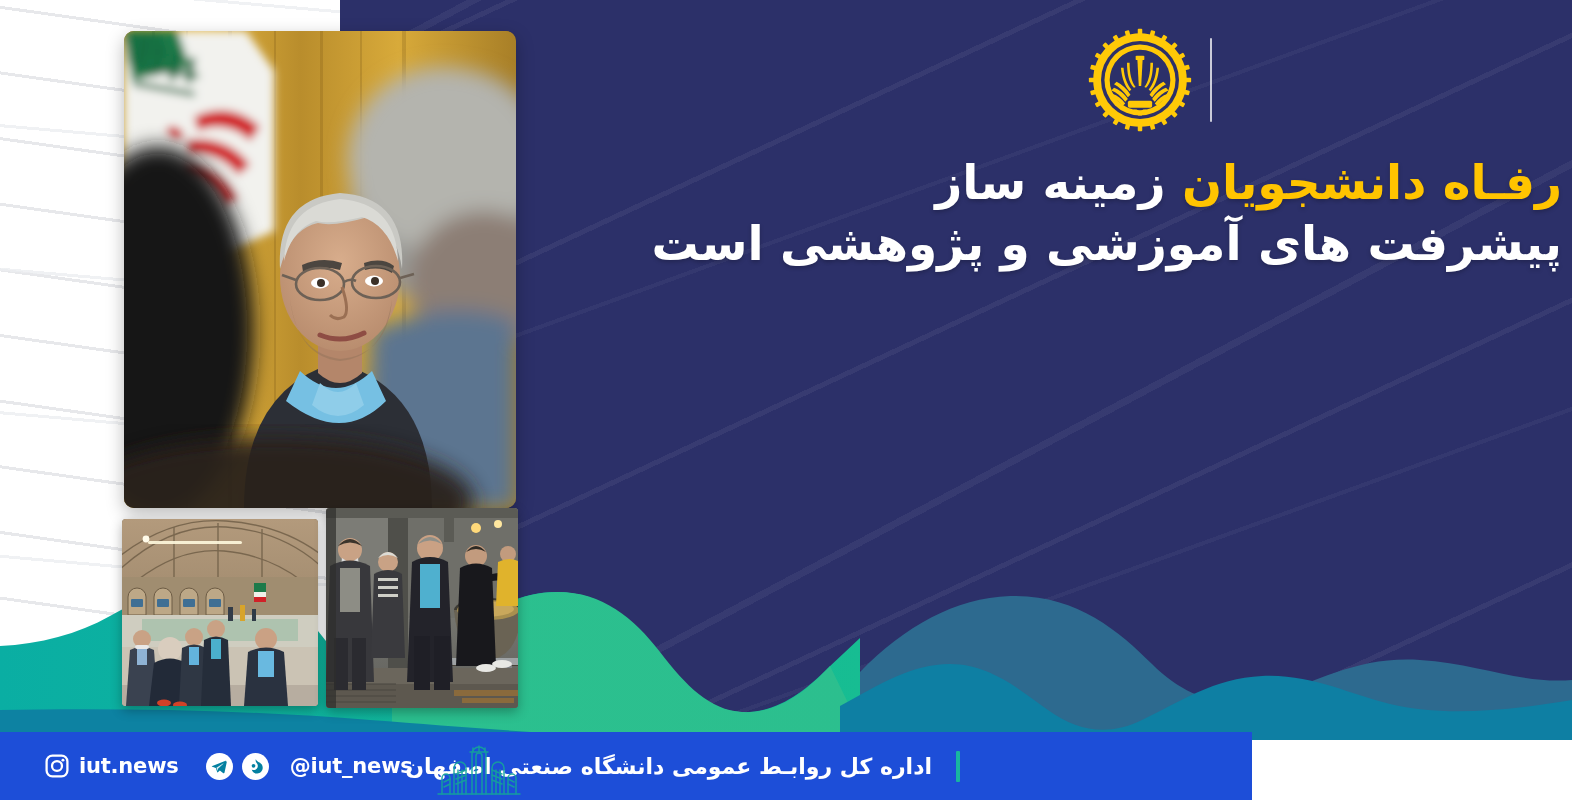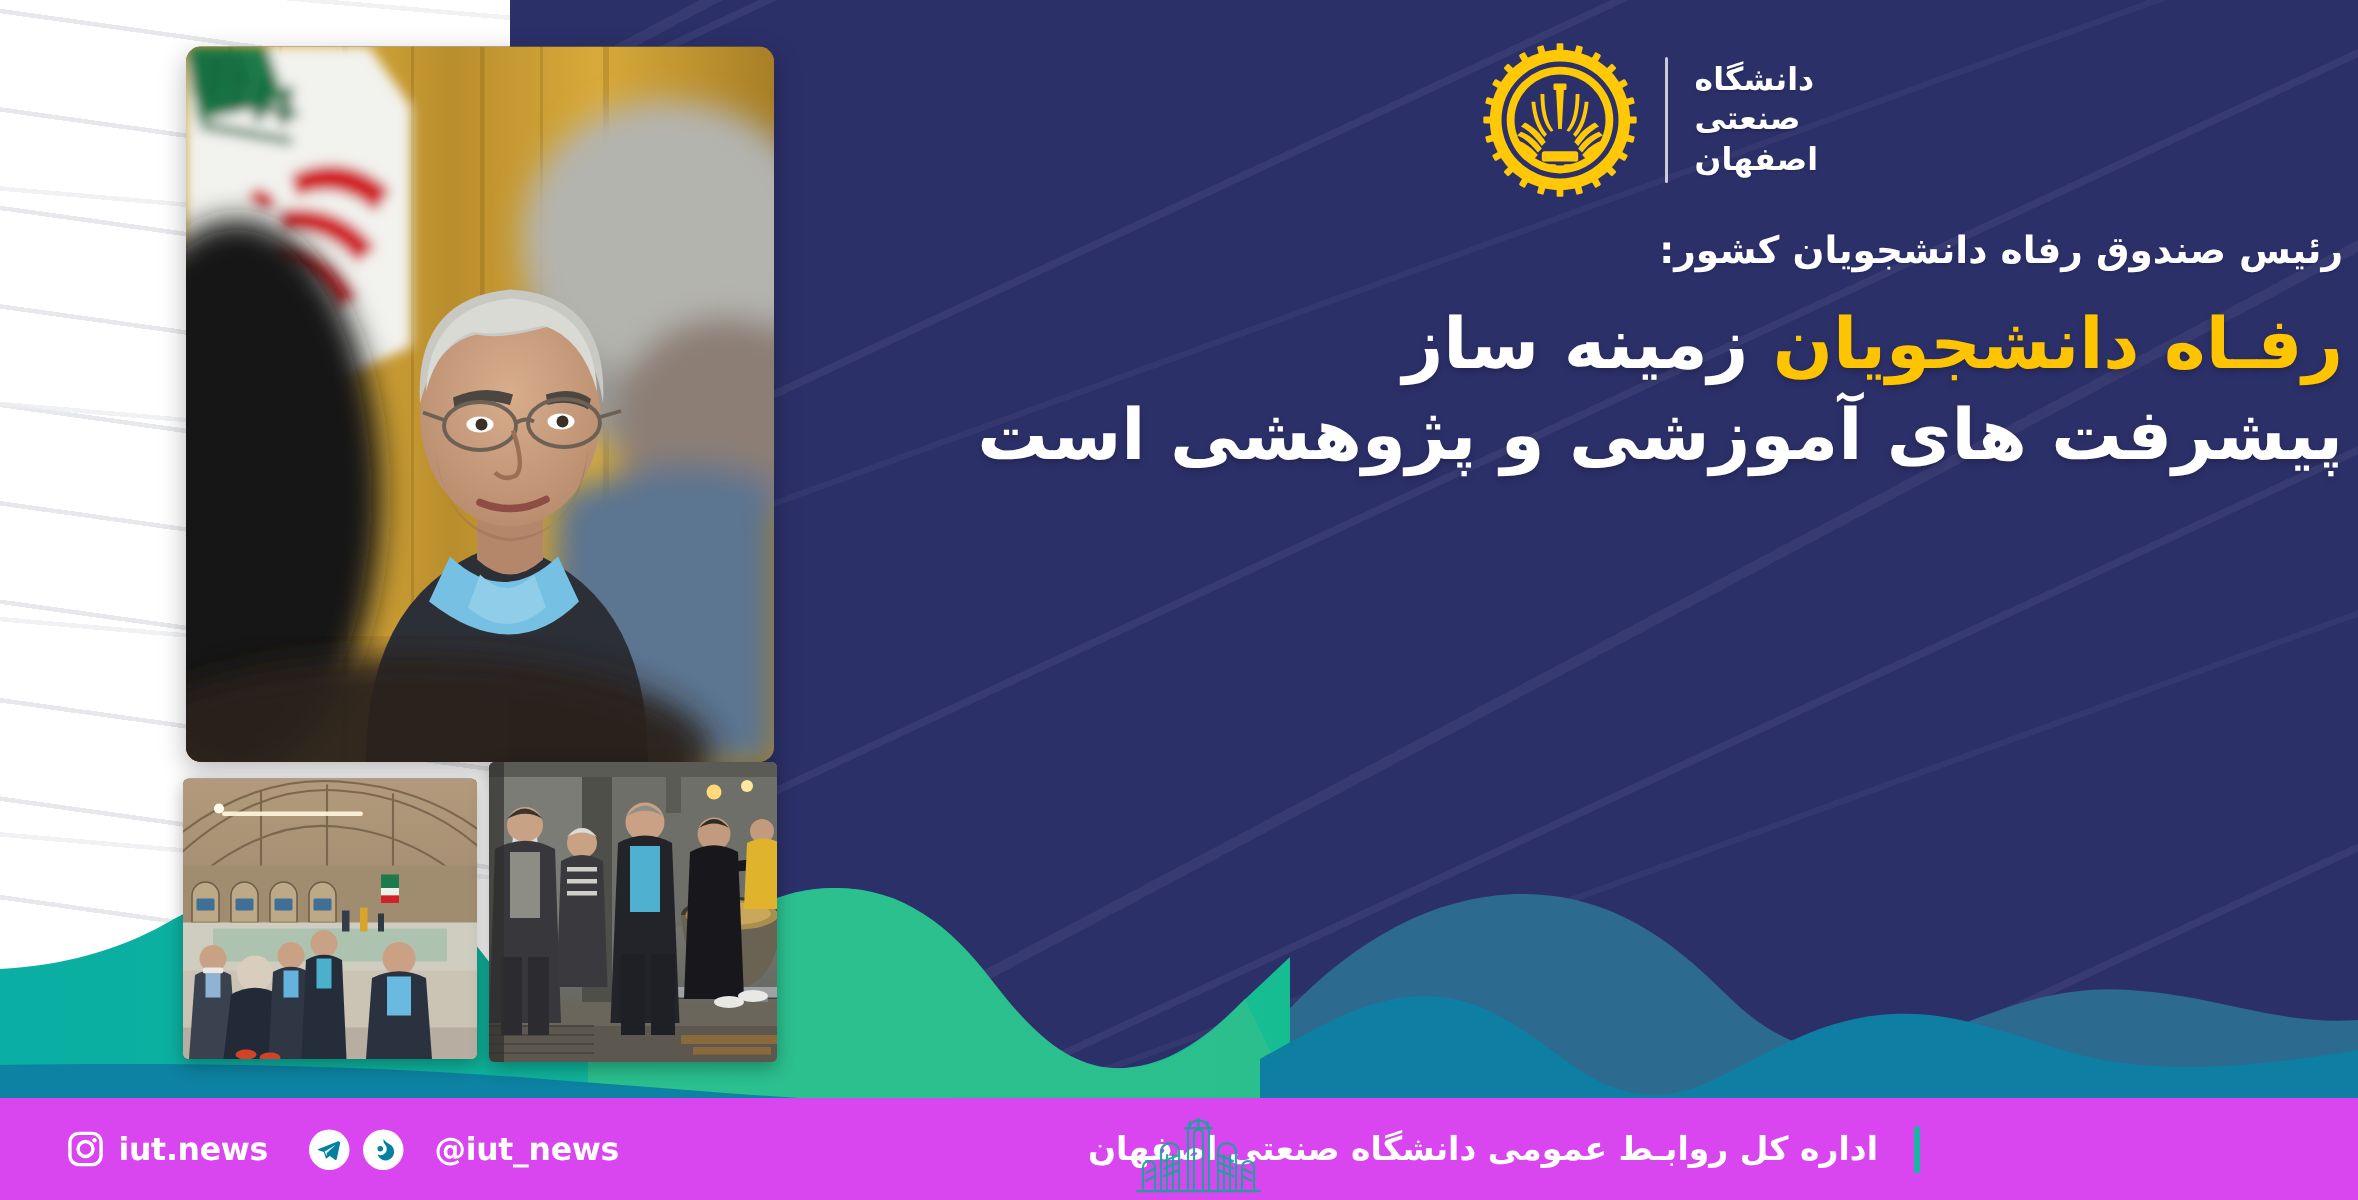--- a/index.html
+++ b/index.html
@@ -186,22 +186,22 @@
     background:#5a5550;
   }
   .photo-main svg,.photo-thumb-1 svg,.photo-thumb-2 svg{
     display:block;width:100%;height:100%;
   }
 
   
   .footer{
     position:absolute;
     left:0; bottom:0;
-    width:1572px; height:68px;
-    background:#d946ef;
+    width:1252px; height:68px;
+    background:#1d4ed8;
     display:flex; align-items:center;
     direction:rtl;
     overflow:hidden;
   }
   .footer-monument{
     position:absolute;
     left:auto; right:730px; top:6px;
     width:86px; height:58px;
     opacity:.9;
   }
@@ -295,25 +295,20 @@
                  C1078,172 1110,176 1142,160 C1180,142 1214,118 1262,116
                  C1312,114 1348,134 1390,144 C1440,156 1500,152 1572,140
                  L1572,180 Z" fill="#0e7fa3"></path>
 
         <path d="M0,180 L0,150 C120,148 250,150 370,160 C450,166 520,172 600,176 L600,180 Z" fill="#0d82a2"></path>
       </g>
     </svg>
   </div>
 
   <div class="logo-lockup">
-    <div class="logo-words">
-      <span>دانشگاه</span>
-      <span>صنعتی</span>
-      <span>اصفهان</span>
-    </div>
     <div class="logo-divider"></div>
     <svg class="logo-mark" viewBox="0 0 120 120" xmlns="http://www.w3.org/2000/svg">
       <g fill="#ffc907">
 
         <g>
           <circle cx="60" cy="60" r="54" fill="#ffc907"></circle>
         </g>
         <g fill="#2c3069">
           <circle cx="60" cy="60" r="45"></circle>
         </g>
@@ -377,21 +372,20 @@
       </g>
 
       <g fill="none" stroke="#ffc907" stroke-width="1.2" opacity=".95">
         <path d="M60,23 A37,37 0 0 1 88,38"></path>
         <path d="M60,23 A37,37 0 0 0 32,38"></path>
       </g>
     </svg>
   </div>
 
   <div class="text-block">
-    <p class="kicker">رئیس صندوق رفاه دانشجویان کشور:</p>
     <h1 class="headline">
       <span class="headline-line">
         <span class="hl-yellow">رفـاه دانشجویان</span>
         <span>زمینه ساز</span>
       </span>
       <span class="headline-line">پیشرفت های آموزشی و پژوهشی است</span>
     </h1>
   </div>
 
   <div class="photo-main">

